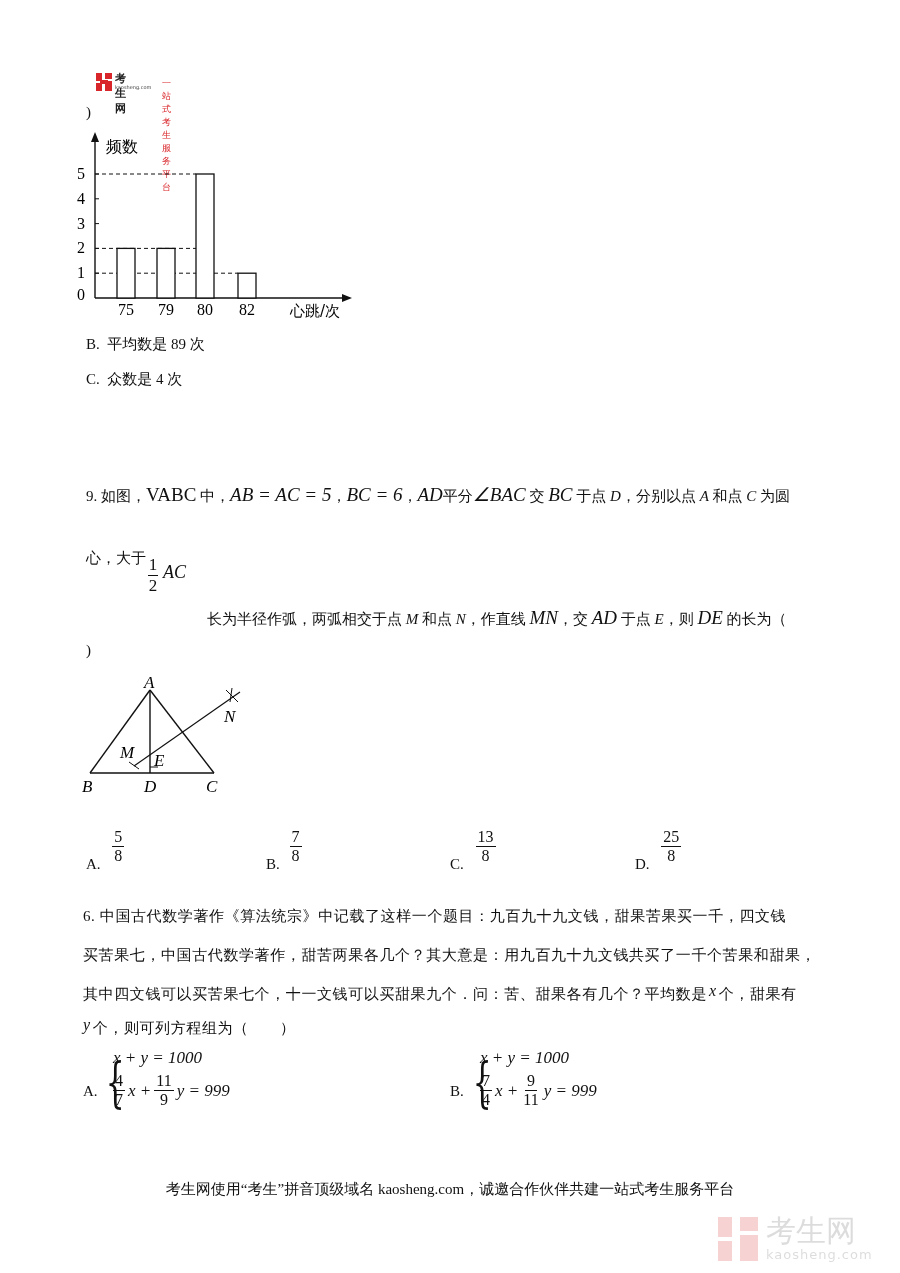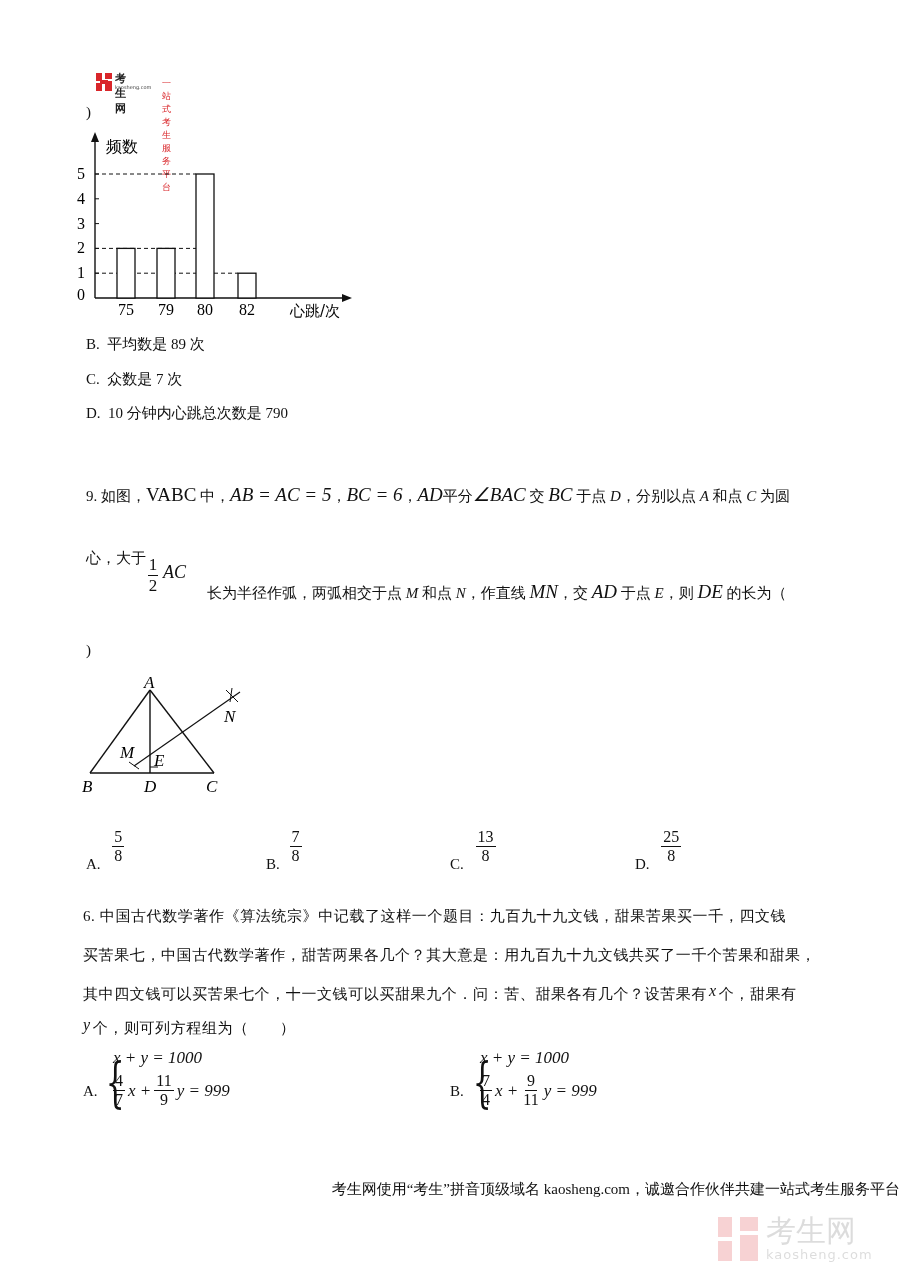--- a/index.html
+++ b/index.html
@@ -14,21 +14,21 @@
   .logo-mark{position:absolute;left:0;top:1px;width:16px;height:18px;}
   .logo-mark i{position:absolute;background:#d9262a;}
   .logo-cn{position:absolute;left:19px;top:-1px;font-family:"DejaVu Sans",sans-serif;font-size:11px;font-weight:bold;color:#222;letter-spacing:-0.5px;}
   .logo-en{position:absolute;left:19px;top:12px;font-family:"DejaVu Sans",sans-serif;font-size:5px;color:#444;}
   .logo-slogan{position:absolute;left:66px;top:5px;font-family:"DejaVu Sans",sans-serif;font-size:9px;color:#d9262a;}
   
   .frac{display:inline-flex;flex-direction:column;align-items:center;vertical-align:middle;font-size:16px;line-height:18px;}
   .frac .num{padding:0 2px;border-bottom:1.2px solid #111;}
   .frac .den{padding:0 2px;}
   .brace{font-size:54px;line-height:54px;font-family:"DejaVu Serif",serif;transform:scaleX(0.55);display:inline-block;}
-  .footer-text{left:0;width:900px;top:1180px;text-align:right;font-size:15px;}
+  .footer-text{left:0;width:900px;top:1180px;text-align:center;font-size:15px;}
   .wm{left:718px;top:1207px;width:180px;height:60px;opacity:0.2;}
 </style>
 </head>
 <body>
 
 <div class="abs logo">
   <div class="logo-mark">
     <i style="left:0;top:0;width:6px;height:8px"></i>
     <i style="left:0;top:10px;width:6px;height:8px"></i>
     <i style="left:9px;top:0;width:7px;height:6px"></i>
@@ -70,38 +70,37 @@
       <text x="15" y="75.8" text-anchor="end" font-size="16" font-family="Liberation Serif, serif">4</text>
       <line x1="25" y1="46" x2="29" y2="46" stroke="#111" stroke-width="1"></line>
       <text x="15" y="51" text-anchor="end" font-size="16" font-family="Liberation Serif, serif">5</text>
       <text x="36" y="24" font-size="16" font-family="DejaVu Sans, sans-serif">频数</text>
       <text x="220" y="188" font-size="15" font-family="DejaVu Sans, sans-serif">心跳/次</text>
     </g>
 </svg>
 
 <div class="abs" style="left:86px;top:334px">
   <div class="txt" style="height:34.5px"><span>B.</span>&nbsp;&nbsp;<span>平均数是 89 次</span></div>
-  <div class="txt" style="height:34.5px"><span>C.</span>&nbsp;&nbsp;<span>众数是 7 次</span></div>
-  <div class="txt" style="height:34.5px"><span>D.</span>&nbsp;&nbsp;<span>10 分钟内心跳总次数是 790</span></div>
+  <div class="txt" style="height:34.5px"><span>C.</span>&nbsp;&nbsp;<span>众数是 4 次</span></div>
 </div>
 
 <div class="abs txt" style="left:86px;top:485px">
   <span>9. 如图，</span><span class="mathbig">VABC</span><span> 中，</span><span class="it mathbig">AB = AC = 5</span><span>，</span><span class="it mathbig">BC = 6</span><span>，</span><span class="it mathbig">AD</span><span>平分</span><span class="it mathbig">∠BAC</span><span> 交 </span><span class="it mathbig">BC</span><span> 于点 </span><span class="it">D</span><span>，分别以点 </span><span class="it">A</span><span> 和点 </span><span class="it">C</span><span> 为圆</span>
 </div>
 
 <div class="abs txt" style="left:86px;top:548px">心，大于</div>
 <div class="abs" style="left:148px;top:556px;width:42px">
   <div class="frac" style="display:inline-flex">
     <span style="font-size:17px">1</span>
     <span style="border-top:1.2px solid #111;width:10px;margin:1px 0"></span>
     <span style="font-size:17px">2</span>
   </div>
   <span class="it" style="position:absolute;left:15px;top:6px;font-size:18px">AC</span>
 </div>
-<div class="abs txt" style="left:207px;top:582px">
+<div class="abs txt" style="left:207px;top:608px">
   <span>长为半径作弧，两弧相交于点 </span><span class="it">M</span><span> 和点 </span><span class="it">N</span><span>，作直线 </span><span class="it mathbig">MN</span><span>，交 </span><span class="it mathbig">AD</span><span> 于点 </span><span class="it">E</span><span>，则 </span><span class="it mathbig">DE</span><span> 的长为（</span>
 </div>
 <div class="abs txt" style="left:86px;top:640px">)</div>
 
 <svg class="abs" style="left:78px;top:670px" width="170" height="130">
   <line x1="12" y1="103" x2="72" y2="20" stroke="#111" stroke-width="1.4"></line>
   <line x1="72" y1="20" x2="136" y2="103" stroke="#111" stroke-width="1.4"></line>
   <line x1="12" y1="103" x2="136" y2="103" stroke="#111" stroke-width="1.4"></line>
   <line x1="72" y1="20" x2="72" y2="103" stroke="#111" stroke-width="1.4"></line>
   <line x1="56" y1="96" x2="162" y2="22" stroke="#111" stroke-width="1.2"></line>
@@ -142,21 +141,21 @@
 <div class="abs txt" style="left:635px;top:828px">
   <span style="position:relative;top:19px">D.</span>
   <span class="frac" style="margin-left:8px">
       <span class="num">25</span>
       <span class="den">8</span>
     </span>
 </div>
 
 <div class="abs txt" style="left:83px;top:906px;letter-spacing:0.6px">6. 中国古代数学著作《算法统宗》中记载了这样一个题目：九百九十九文钱，甜果苦果买一千，四文钱</div>
 <div class="abs txt" style="left:83px;top:945px;letter-spacing:0.6px">买苦果七，中国古代数学著作，甜苦两果各几个？其大意是：用九百九十九文钱共买了一千个苦果和甜果，</div>
-<div class="abs txt" style="left:83px;top:984px;letter-spacing:0.6px"><span>其中四文钱可以买苦果七个，十一文钱可以买甜果九个．问：苦、甜果各有几个？设苦果有</span><span class="it" style="font-size:16px;position:relative;top:-3px;margin:0 2px">x</span><span>个，甜果有</span></div>
+<div class="abs txt" style="left:83px;top:984px;letter-spacing:0.6px"><span>其中四文钱可以买苦果七个，十一文钱可以买甜果九个．问：苦、甜果各有几个？平均数是</span><span class="it" style="font-size:16px;position:relative;top:-3px;margin:0 2px">x</span><span>个，甜果有</span></div>
 <div class="abs txt" style="left:83px;top:1018px;letter-spacing:0.6px"><span class="it" style="font-size:16px;position:relative;top:-3px;margin-right:2px">y</span><span>个，则可列方程组为（　　）</span></div>
 
 <div class="abs" style="left:83px;top:1046px;height:80px;width:330px">
   <span class="txt abs" style="left:0;top:35px">A.</span>
   <span class="brace abs" style="left:15px;top:10px">{</span>
   <span class="it abs" style="left:30px;top:2px;font-size:17px">x + y = 1000</span>
   <div class="abs" style="left:30px;top:26px;display:flex;align-items:center;font-size:17px">
     <span class="frac">
         <span class="num">4</span>
         <span class="den">7</span>

